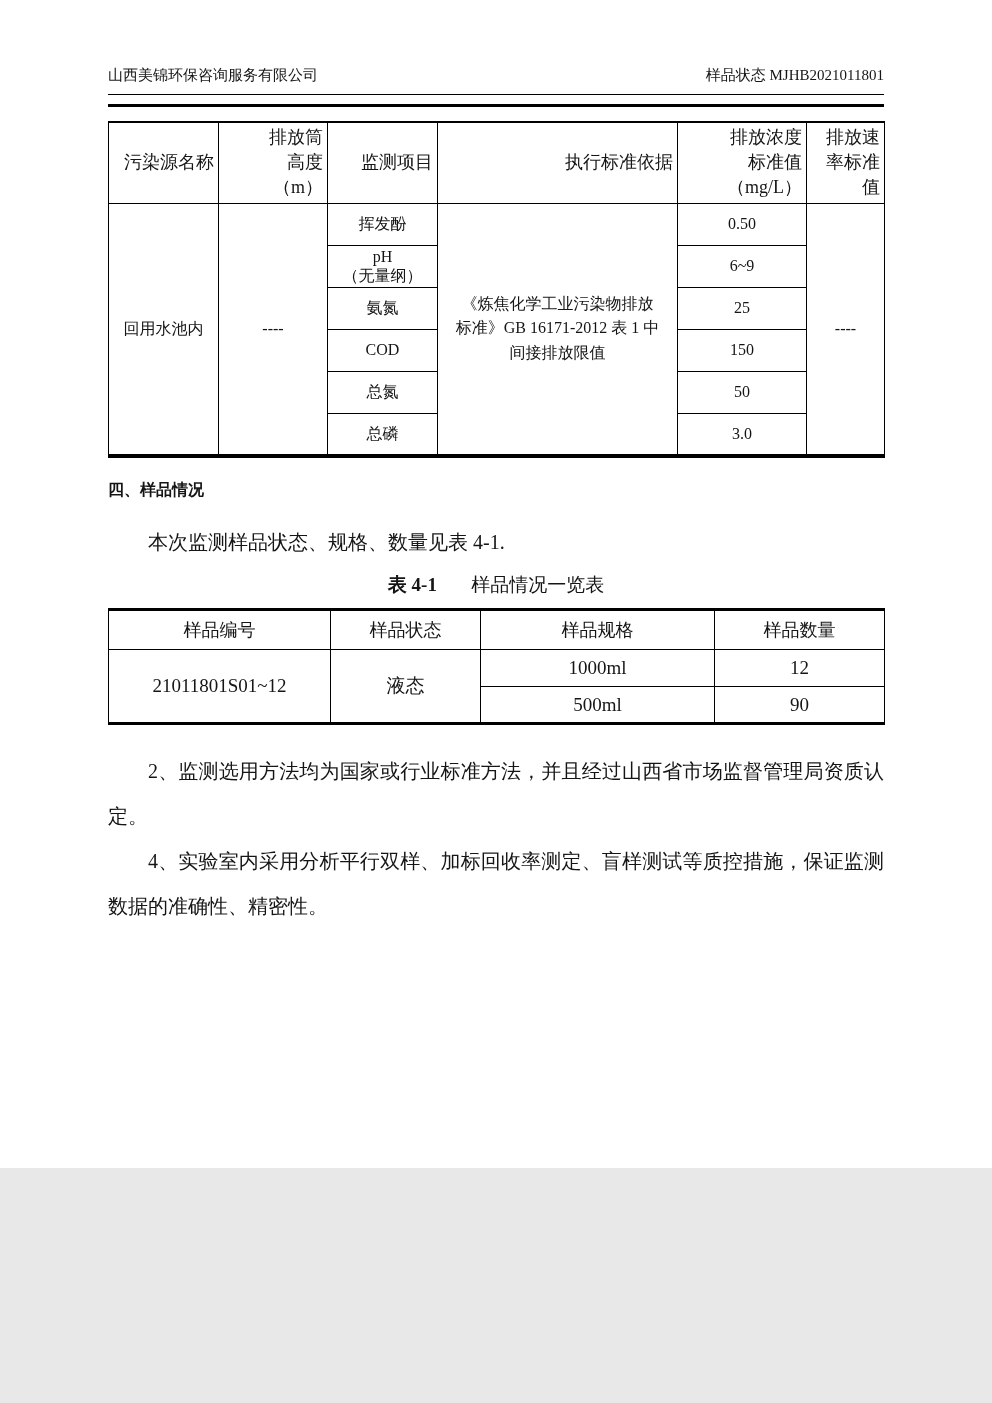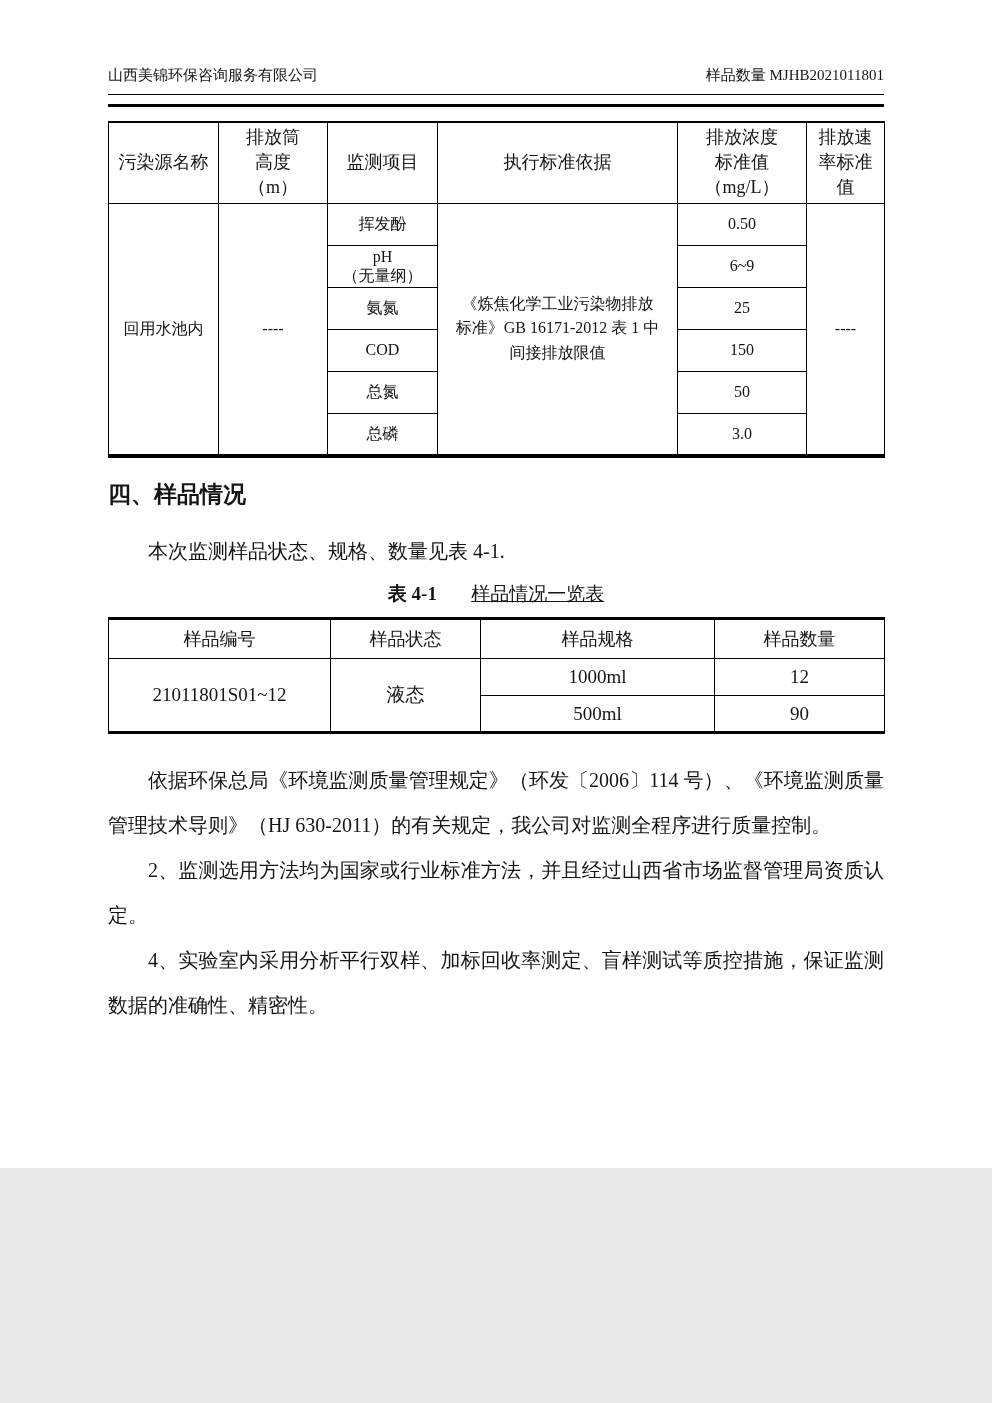--- a/index.html
+++ b/index.html
@@ -28,62 +28,62 @@
   td,th{
     border:1px solid #000;
     text-align:center;vertical-align:middle;
     font-weight:normal;
     font-size:18px;
     padding:2px 4px;
     box-sizing:border-box;
     line-height:1.4;
   }
   .standards-table{margin-top:14px;border-top:2px solid #000;border-bottom:4px solid #000;}
-  .standards-table th{height:82px;}
+  .standards-table th{height:82px;text-align:right;}
   .standards-table td{height:42px;font-size:16px;}
   .samples-table{margin-top:10px;border-top:3px solid #000;border-bottom:3px solid #000;padding-left:44px;}
   .samples-table th{height:40px;}
   .samples-table td{height:37px;font-size:19px;}
   .prewrap{white-space:pre-line;}
   .std-ref{line-height:1.55;}
   
   .section-heading{
-    font-size:23px;font-weight:bold;
+    font-size:16px;font-weight:bold;
     margin:22px 0 0 0;line-height:1.3;
   }
   .section-heading.s5{margin-top:26px;}
   .intro-par{
     font-size:20px;margin:28px 0 0 0;line-height:28px;
     text-indent:2em;
   }
   .table-caption{
     margin-top:16px;text-align:center;font-size:19px;line-height:26px;
   }
   .table-caption .cap-label{font-weight:bold;}
-  .table-caption .cap-text{margin-left:1.8em;text-decoration:underline;}
+  .table-caption .cap-text{margin-left:1.8em;}
   .body-block{margin-top:24px;}
   .body-par{
     font-size:20px;line-height:45px;margin:0;
     text-align:justify;text-indent:2em;
   }
   
   .page-footer{
     position:absolute;left:0;right:0;top:1274px;
     text-align:center;font-size:14px;color:#0369a1;
     letter-spacing:2px;
   }
 </style>
 </head>
 <body>
 
 <div class="page">
 
   <div class="doc-header">
     <span>山西美锦环保咨询服务有限公司</span>
-    <span>样品数量 MJHB2021011801</span>
+    <span>样品状态 MJHB2021011801</span>
   </div>
   <hr class="thick-rule">
 
   <table class="standards-table">
     <colgroup>
       <col style="width:110px">
         <col style="width:109px">
         <col style="width:110px">
       <col style="width:240px">
         <col style="width:129px">
@@ -164,20 +164,19 @@
       <td>12</td>
     </tr>
     <tr>
       <td>500ml</td>
       <td>90</td>
     </tr>
   </tbody>
     </table>
 
   <div class="body-block">
-    <p class="body-par">依据环保总局《环境监测质量管理规定》（环发〔2006〕114 号）、《环境监测质量管理技术导则》（HJ 630-2011）的有关规定，我公司对监测全程序进行质量控制。</p>
     <p class="body-par">2、监测选用方法均为国家或行业标准方法，并且经过山西省市场监督管理局资质认定。</p>
     <p class="body-par">4、实验室内采用分析平行双样、加标回收率测定、盲样测试等质控措施，保证监测数据的准确性、精密性。</p>
   </div>
 
   <div class="page-footer">第 2 页 共 6 页</div>
 
 </div>
 
 </body></html>

